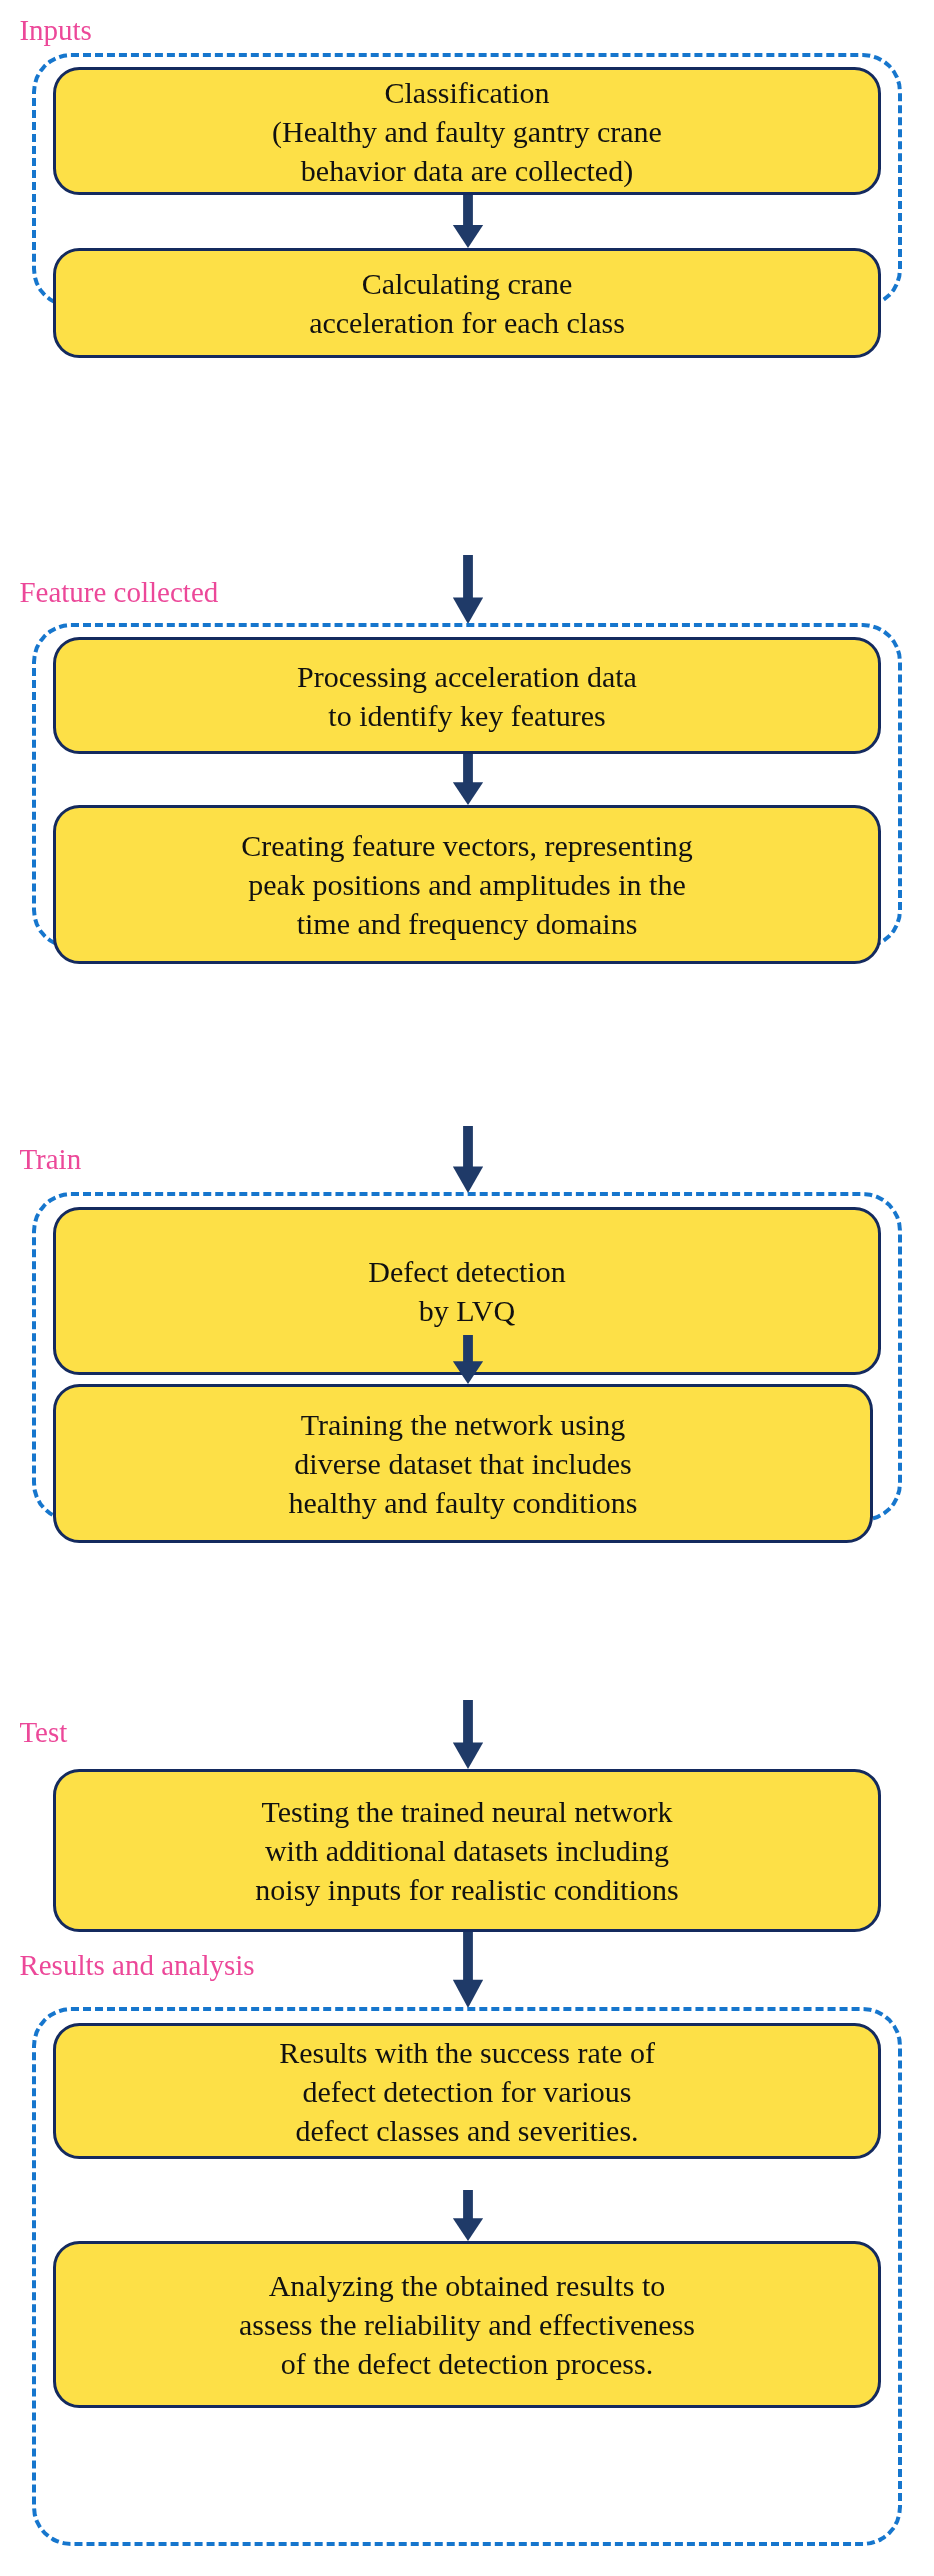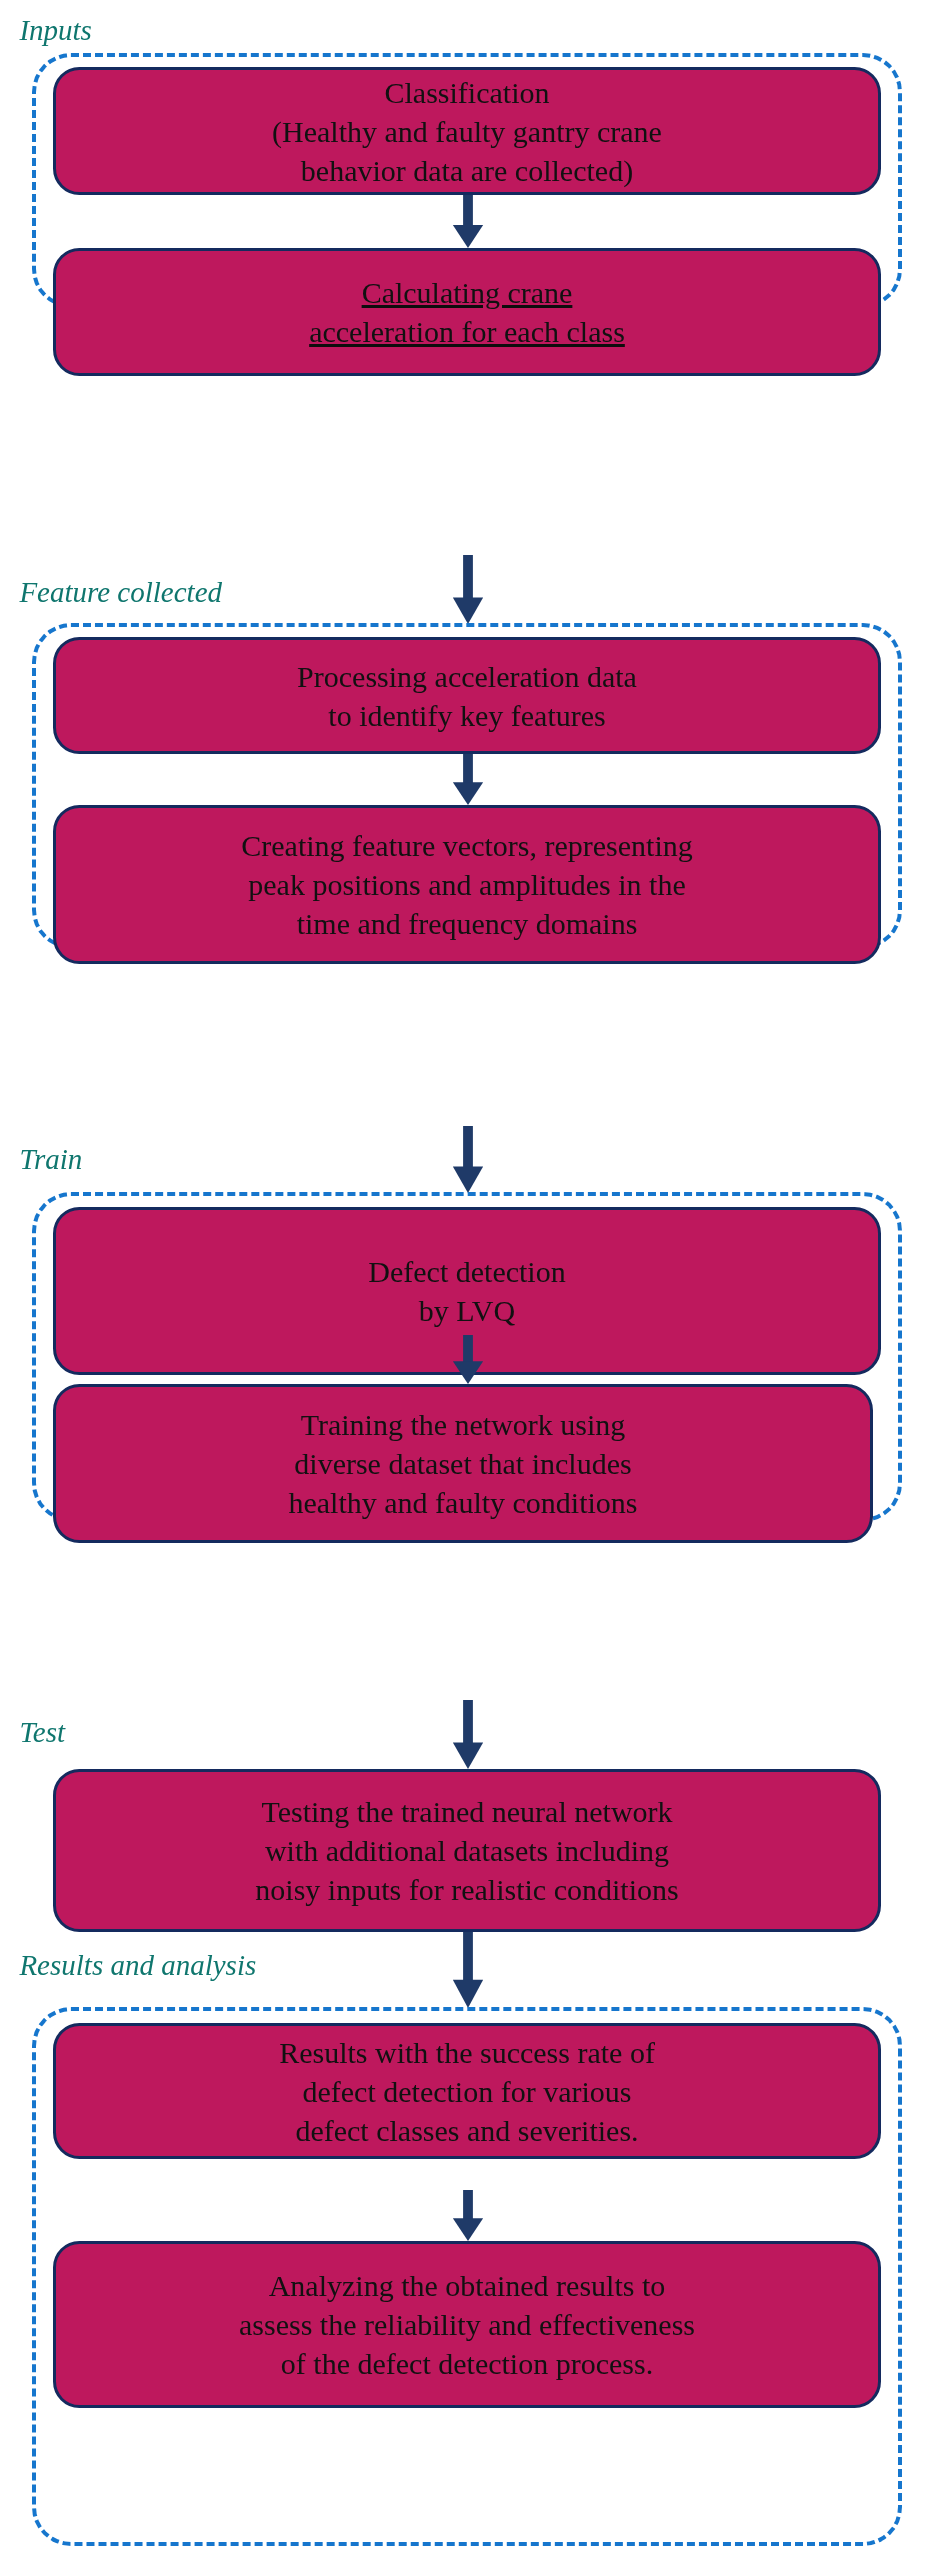--- a/index.html
+++ b/index.html
@@ -17,41 +17,40 @@
     background:#ffffff;
   }
 
   
   .stage-label{
     position:absolute;
     left:19.4px;
     font-size:29px;
     line-height:1;
     white-space:nowrap;
-    color:#0f766e;
-    font-style:italic;
+    color:#ec4899;
   }
 
   
   .group-dashed{
     position:absolute;
     left:32px;
     width:870px;
     box-sizing:border-box;
     border:4.4px dashed #1676cd;
     border-radius:39px;
   }
 
   
   .node{
     position:absolute;
     box-sizing:border-box;
     border:3.5px solid #142a5e;
     border-radius:26.4px;
-    background:#be185d;
+    background:#fde047;
     display:flex;
     align-items:center;
     justify-content:center;
     text-align:center;
   }
   .node-text{
     font-size:30px;
     line-height:1.30;
     padding:0 16px;
     color:#111111;
@@ -82,21 +81,21 @@
 behavior data are collected)</span>
   </div>
 
   <div class="arrow" style="top:195px;height:53px;">
     <svg viewBox="0 0 46 60" preserveAspectRatio="none" aria-hidden="true">
       <path d="M23 0 L23 40" stroke="#1f3a68" stroke-width="11" fill="none"></path>
       <path d="M6 34 L23 60 L40 34 Z" fill="#1f3a68"></path>
     </svg>
   </div>
 
-  <div class="node" style="left:53px;top:248px;width:828px;height:128px;text-decoration:underline;">
+  <div class="node" style="left:53px;top:248px;width:828px;height:110px;">
     <span class="node-text">Calculating crane
 acceleration for each class</span>
   </div>
 
   <div class="arrow" style="top:555px;height:69px;">
     <svg viewBox="0 0 46 78" preserveAspectRatio="none" aria-hidden="true">
       <path d="M23 0 L23 54" stroke="#1f3a68" stroke-width="11" fill="none"></path>
       <path d="M6 48 L23 78 L40 48 Z" fill="#1f3a68"></path>
     </svg>
   </div>

